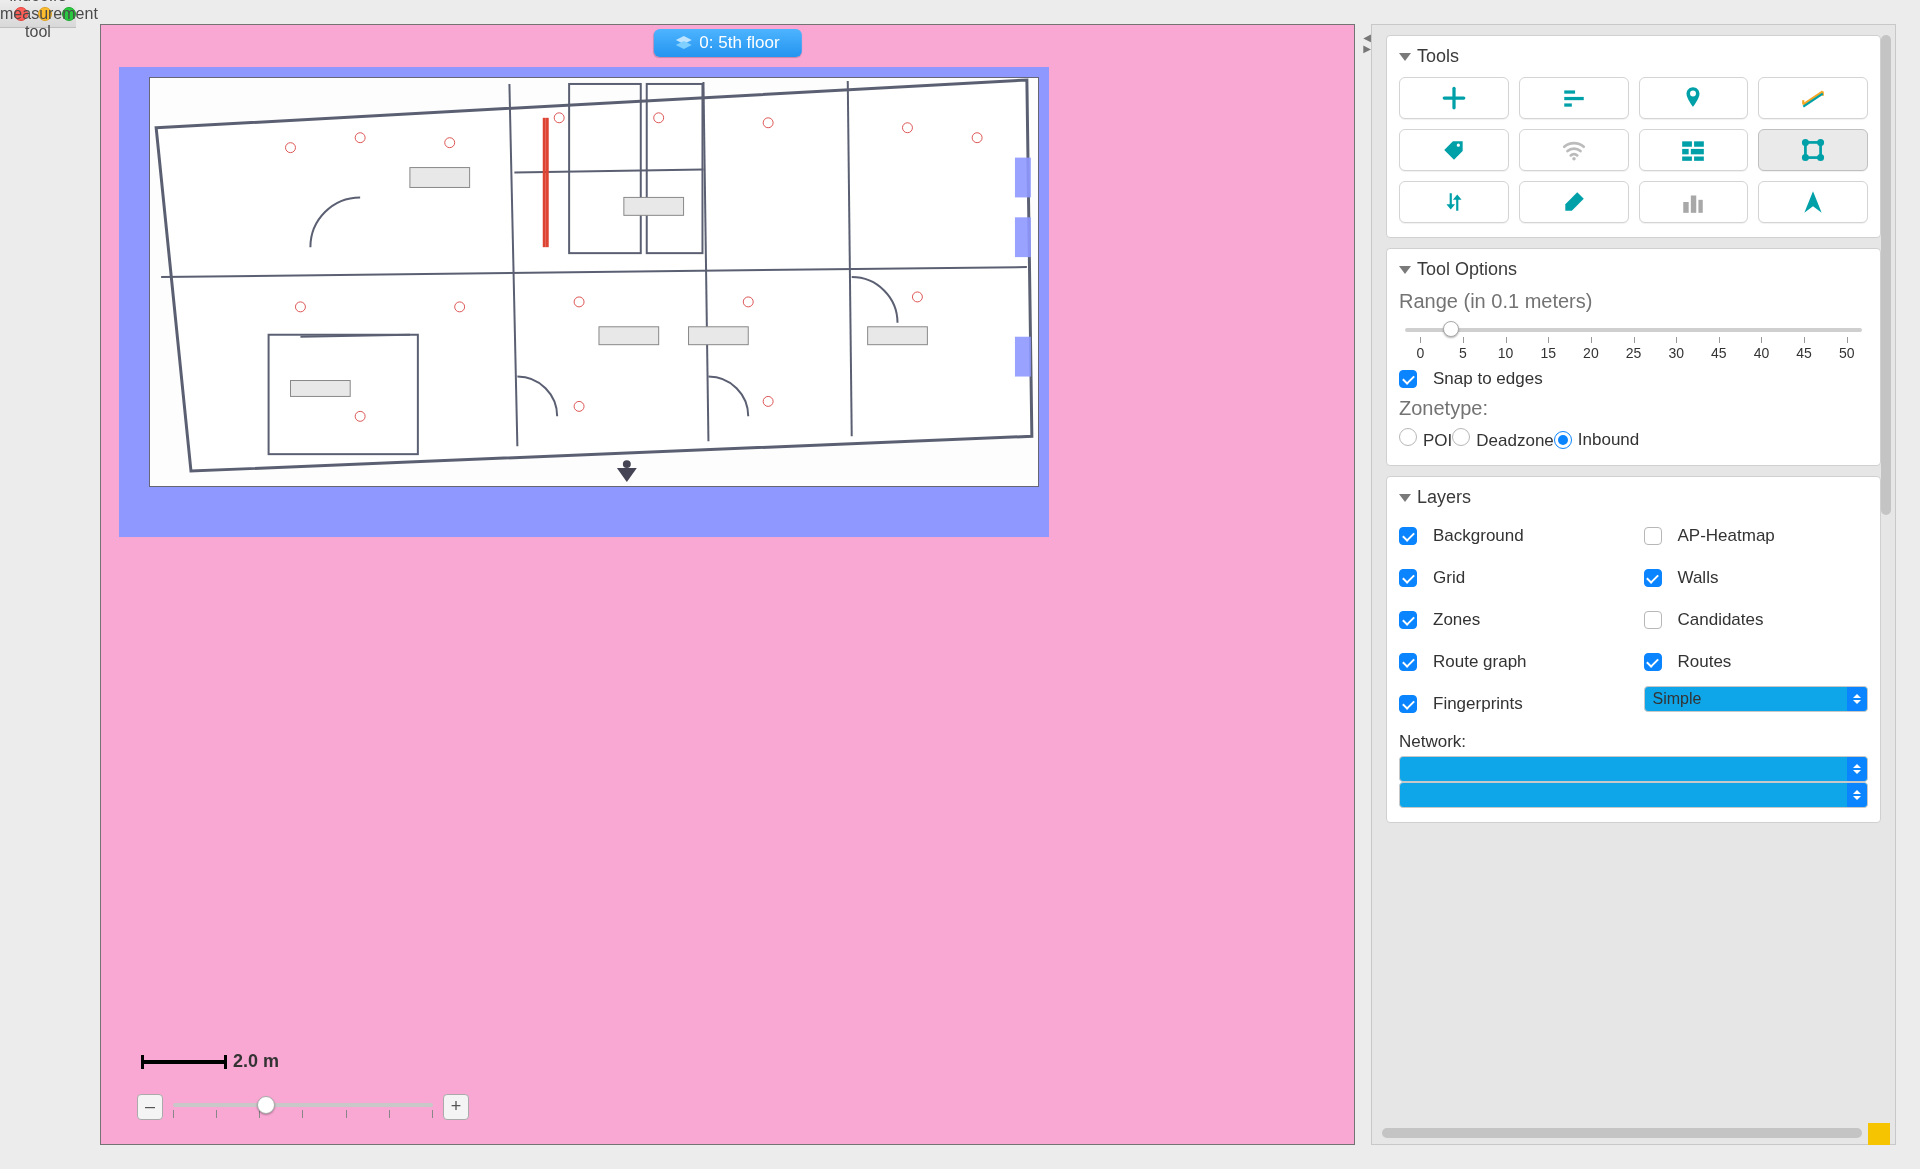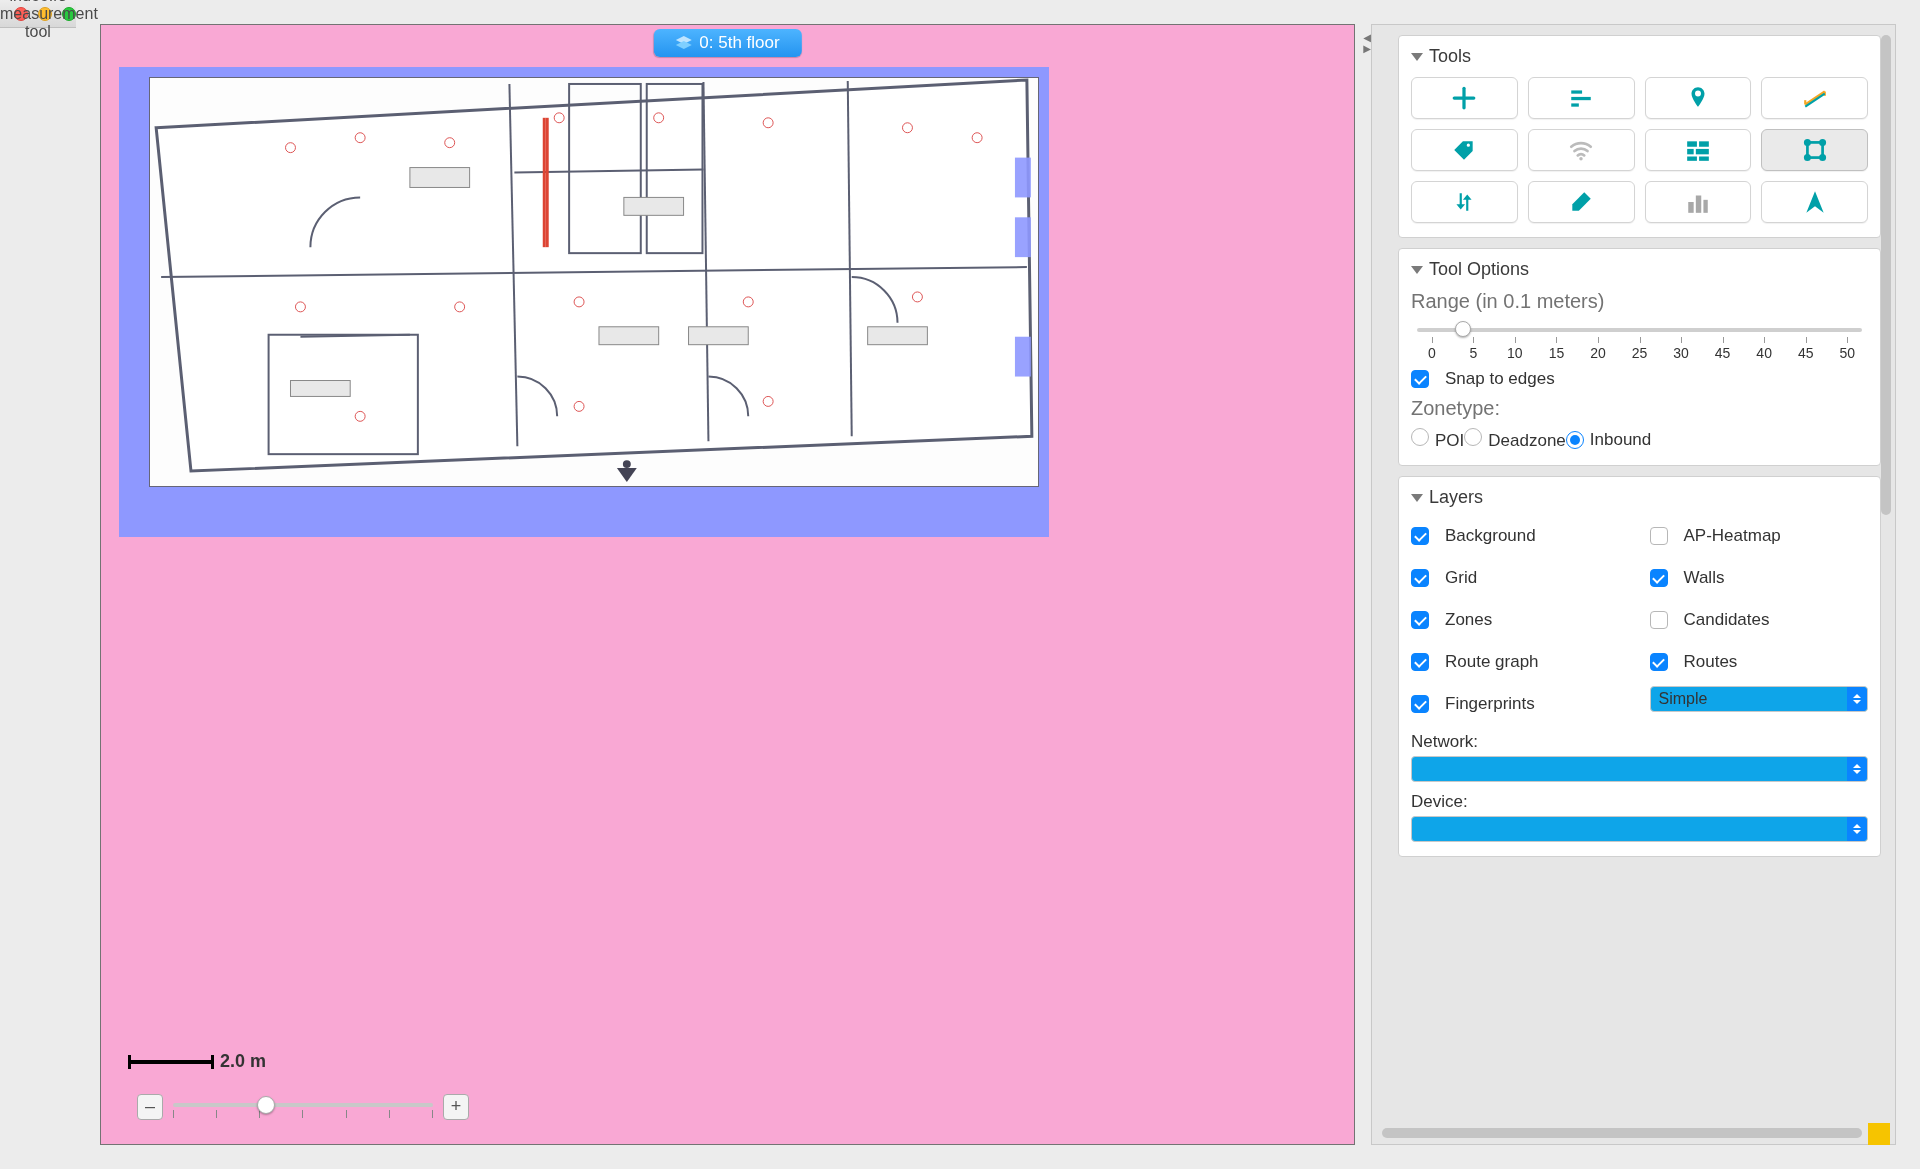--- a/index.html
+++ b/index.html
@@ -67,21 +67,21 @@
   }
   .fp-inner{
     position:absolute;
     left:30px; top:10px; right:10px; bottom:50px;
     background:#fdfdfd;
     border:1px solid #667;
     overflow:hidden;
   }
   .fp-inner svg{width:100%;height:100%;}
   .scale-bar {
-    position:absolute; bottom:72px; left:27px;
+    position:absolute; bottom:72px; left:40px;
     display:flex; align-items:center; gap:6px;
     font-weight:bold; font-size:18px;text-align:center;
   }
   .scale-bar .bar{width:86px;height:4px;background:#000;position:relative;}
   .scale-bar .bar::before,.scale-bar .bar::after{content:'';position:absolute;width:3px;height:14px;background:#000;top:-5px;}
   .scale-bar .bar::before{left:0;} .scale-bar .bar::after{right:0;}
   .zoom-row{
     position:absolute; bottom:24px; left:36px;
     display:flex; align-items:center; gap:10px;
   }
@@ -93,21 +93,21 @@
   .zoom-slider .track{position:absolute;top:9px;left:0;right:0;height:4px;background:#c8c8c8;border-radius:2px;}
   .zoom-slider .thumb{position:absolute;top:2px;left:84px;width:18px;height:18px;border-radius:50%;background:#fff;border:1px solid #aaa;box-shadow:0 1px 2px rgba(0,0,0,.3);}
   .zoom-slider .ticks{position:absolute;top:16px;left:0;right:0;display:flex;justify-content:space-between;}
   .zoom-slider .ticks span{width:1px;height:8px;background:#888;}
   .side-col {
     width:525px;
     margin:24px 24px 24px 8px;
     background:#e6e6e6;
     border:1px solid #c8c8c8;
     position:relative;
-    padding:10px 14px 10px 26px;
+    padding:10px 14px 10px 14px;
     overflow:hidden;
   }
   .side-scroll{
     position:absolute; right:4px; top:10px; bottom:30px; width:10px;
     background:transparent;
   }
   .side-scroll .thumb{position:absolute;top:0;left:0;right:0;height:480px;background:#c4c4c4;border-radius:5px;}
   .bottom-scroll{position:absolute;left:10px;right:18px;bottom:6px;height:10px;}
   .bottom-scroll .thumb{position:absolute;left:0;top:0;bottom:0;width:480px;background:#c4c4c4;border-radius:5px;}
   .panel{
@@ -470,21 +470,20 @@
           <div class="combo">
               <span>Simple</span>
               <span class="arrows"></span>
             </div>
         </div>
         <div class="field-label">Network:</div>
         <div class="combo">
             <span></span>
             <span class="arrows"></span>
           </div>
-        <div class="field-label">Device:</div>
         <div class="combo">
             <span></span>
             <span class="arrows"></span>
           </div>
       </div>
 
       <div class="side-scroll">
           <div class="thumb"></div>
         </div>
       <div class="bottom-scroll">

